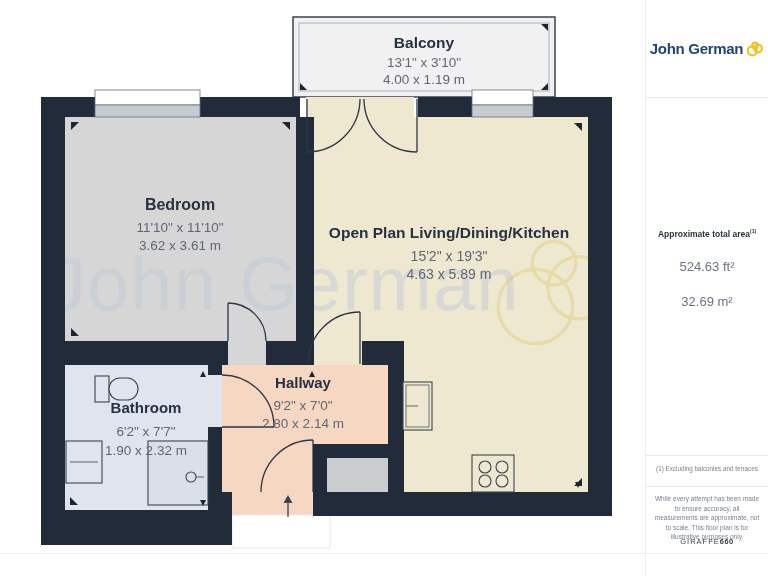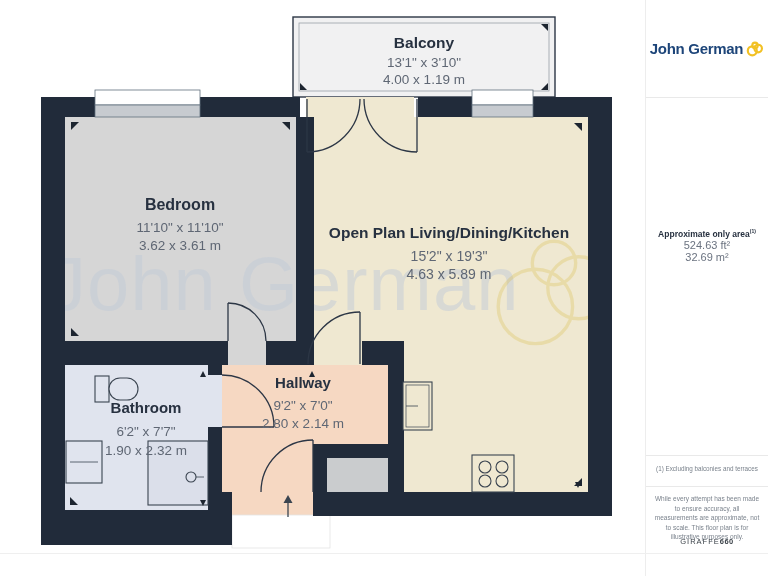--- a/index.html
+++ b/index.html
@@ -12,21 +12,21 @@
   
   .sidebar{position:absolute;left:645px;top:0;width:122px;height:576px;background:#fff;
            border-left:1px solid #ededed;}
   .logo-row{position:absolute;top:40px;left:0;width:100%;display:flex;align-items:center;
             justify-content:center;gap:3px;}
   .logo-text{font-size:15px;font-weight:bold;color:#1d4579;letter-spacing:-0.3px;}
   .sb-divider{position:absolute;left:0;width:100%;height:1px;background:#e9e9e9;}
   .area-block{position:absolute;top:228px;left:0;width:100%;text-align:center;}
   .area-title{font-size:8.5px;font-weight:bold;color:#273140;}
   .area-title sup{font-size:5px;}
-  .area-val{font-size:11px;color:#6b7380;margin-top:0;}
+  .area-val{font-size:13px;color:#6b7380;margin-top:20px;}
   .sb-footnote{position:absolute;top:465px;left:0;width:100%;text-align:center;
                font-size:6.3px;color:#7a828c;}
   .sb-disclaimer{position:absolute;top:494px;left:8px;width:106px;text-align:center;
                  font-size:6.5px;line-height:9.5px;color:#7a828c;}
   .sb-provider{position:absolute;top:537px;left:0;width:100%;text-align:center;
                font-size:7.5px;color:#3a4148;letter-spacing:1px;}
   .sb-provider b{letter-spacing:0.5px;}
   .bottom-line{position:absolute;left:0;top:553px;width:768px;height:1px;background:#efefef;}
 </style>
 </head>
@@ -201,21 +201,21 @@
           <circle cx="13.5" cy="8" r="4.2"></circle>
           <circle cx="10" cy="4.5" r="3"></circle>
         </g>
       </svg>
     </div>
 
     <div class="sb-divider" style="top:97px"></div>
 
     <div class="area-block">
       <div class="area-title">
-        <span>Approximate only area</span><sup>(1)</sup>
+        <span>Approximate total area</span><sup>(1)</sup>
       </div>
       <div class="area-val">524.63 ft²</div>
       <div class="area-val">32.69 m²</div>
     </div>
 
     <div class="sb-divider" style="top:455px"></div>
 
     <div class="sb-footnote">(1) Excluding balconies and terraces</div>
 
     <div class="sb-divider" style="top:486px"></div>

